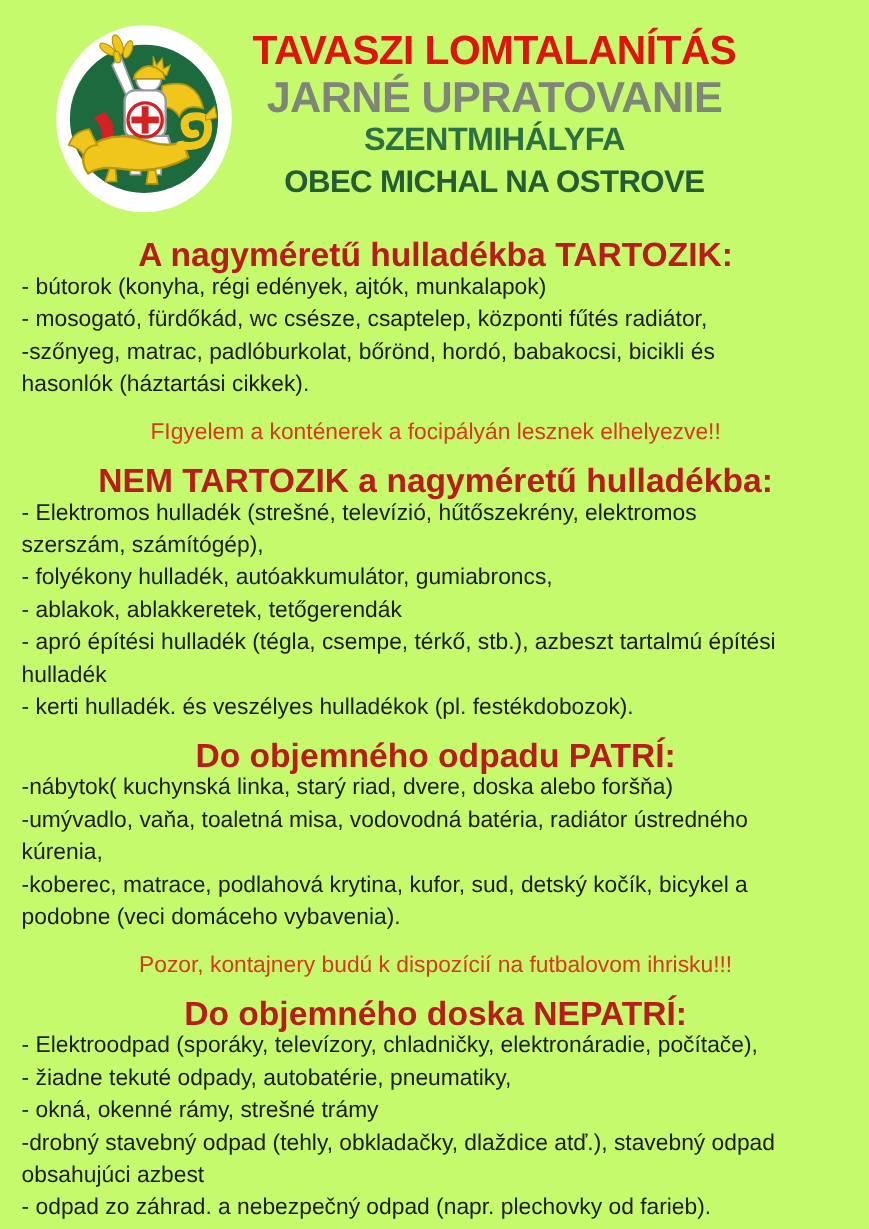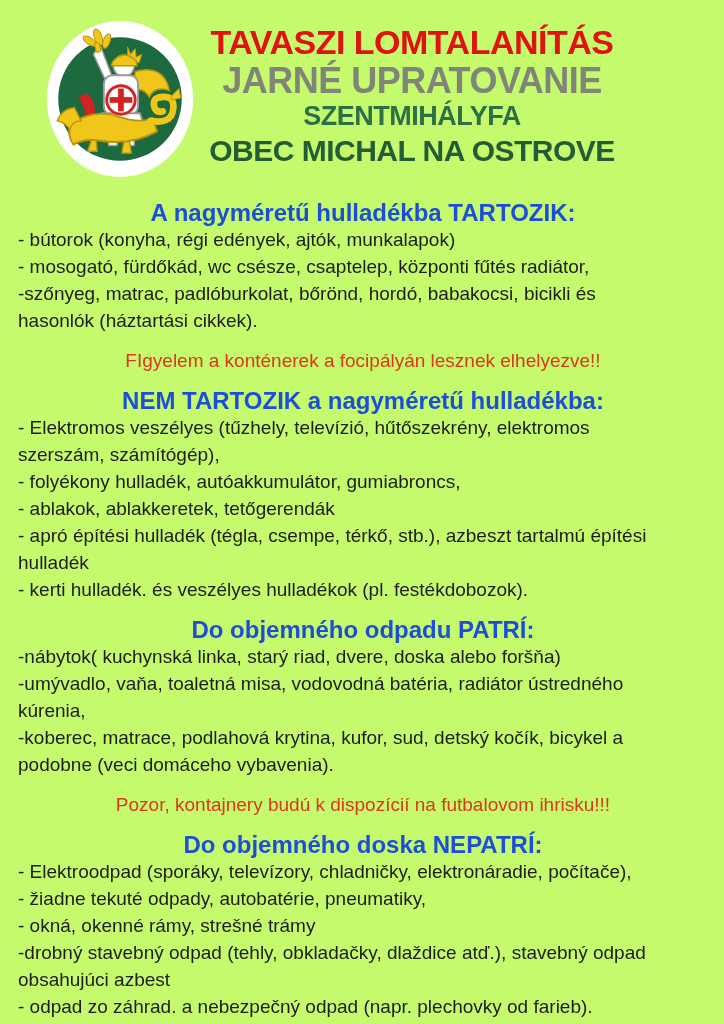--- a/index.html
+++ b/index.html
@@ -13,30 +13,30 @@
   .page { width: 724px; height: 996px; position: relative; }
 
   
   .header { display: flex; align-items: flex-start; padding: 18px 0 0 44px; height: 168px; }
   .logo { width: 152px; height: 162px; flex: 0 0 auto; }
   .titles { flex: 1 1 auto; text-align: center; padding: 4px 96px 0 0; }
   .t { font-weight: bold; letter-spacing: -0.5px; }
   .t1 { font-size: 34px; line-height: 40px; color: var(--title-red, #e01313); }
   .t2 { font-size: 36px; line-height: 37px; color: var(--title-gray, #7f8579); }
   .t3 { font-size: 27px; line-height: 34px; color: var(--title-green, #2d7046); }
-  .t4 { font-size: 30px; line-height: 36px; color: var(--title-darkgreen, #235c36); }
+  .t4 { font-size: 26px; line-height: 36px; color: var(--title-darkgreen, #235c36); }
 
   
   .content { padding: 0 16px 0 18px; font-size: 19px; line-height: 27px; }
   .sec-heading {
     margin: 13px 0 0 0;
     text-align: center;
-    font-size: 24px; line-height: 27px;
+    font-size: 28px; line-height: 27px;
     font-weight: bold;
-    color: #1d4ed8;
+    color: #b91c1c;
   }
   .lines { margin: 0; }
   .line { white-space: nowrap; }
   .warning {
     margin: 13px 0 0 0;
     text-align: center;
     color: var(--warning-red, #d8391f);
     font-weight: 500;
     line-height: 27px;
   }
@@ -111,21 +111,21 @@
           <div class="line">-szőnyeg, matrac, padlóburkolat, bőrönd, hordó, babakocsi, bicikli és</div>
           <div class="line">hasonlók (háztartási cikkek).</div>
         </div>
     </section>
 
     <p class="warning">FIgyelem a konténerek a focipályán lesznek elhelyezve!!</p>
 
     <section>
       <h2 class="sec-heading">NEM TARTOZIK a nagyméretű  hulladékba:</h2>
       <div class="lines">
-          <div class="line">- Elektromos veszélyes (tűzhely, televízió, hűtőszekrény, elektromos</div>
+          <div class="line">- Elektromos hulladék (strešné, televízió, hűtőszekrény, elektromos</div>
           <div class="line">szerszám, számítógép),</div>
           <div class="line">- folyékony hulladék, autóakkumulátor, gumiabroncs,</div>
           <div class="line">- ablakok, ablakkeretek, tetőgerendák</div>
           <div class="line">- apró építési hulladék (tégla, csempe, térkő, stb.), azbeszt tartalmú építési</div>
           <div class="line">hulladék</div>
           <div class="line">- kerti hulladék. és veszélyes hulladékok (pl. festékdobozok).</div>
         </div>
     </section>
 
     <section>

